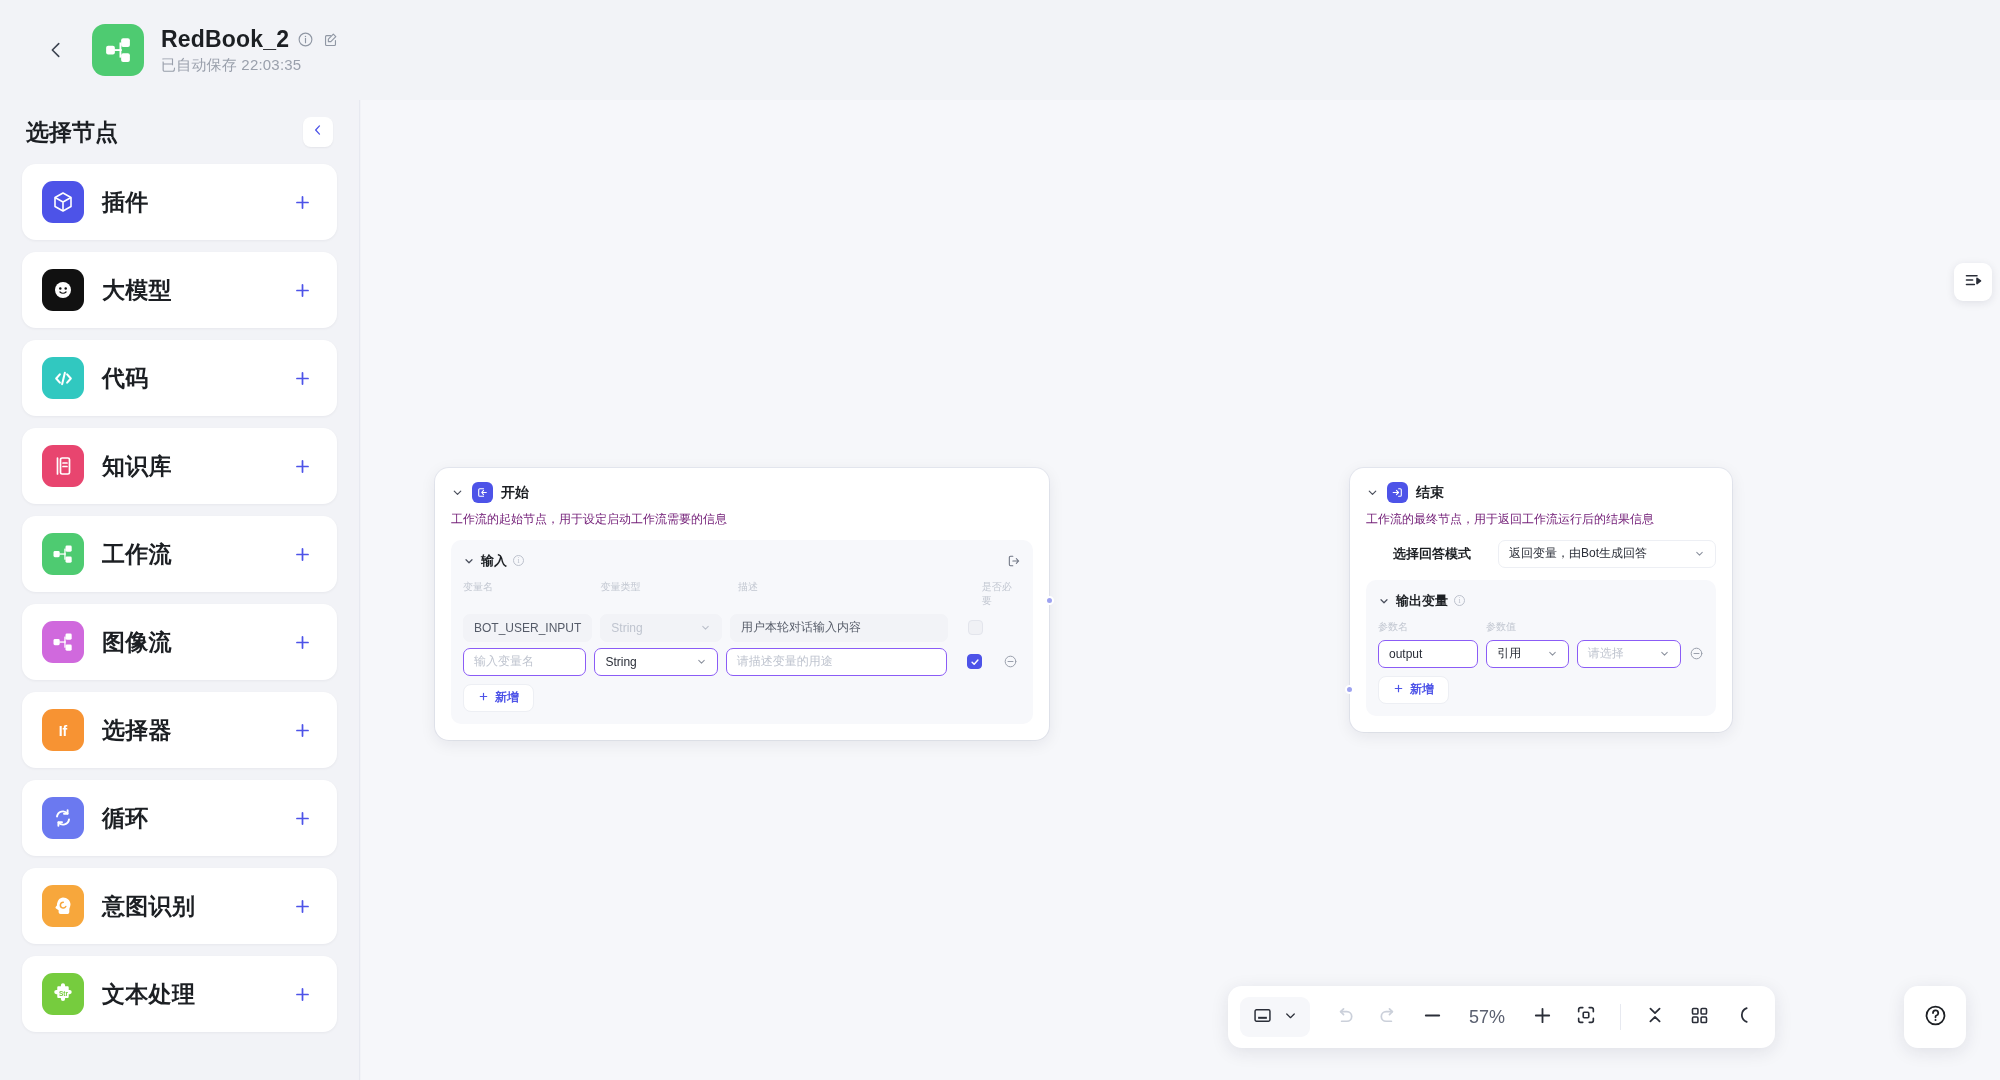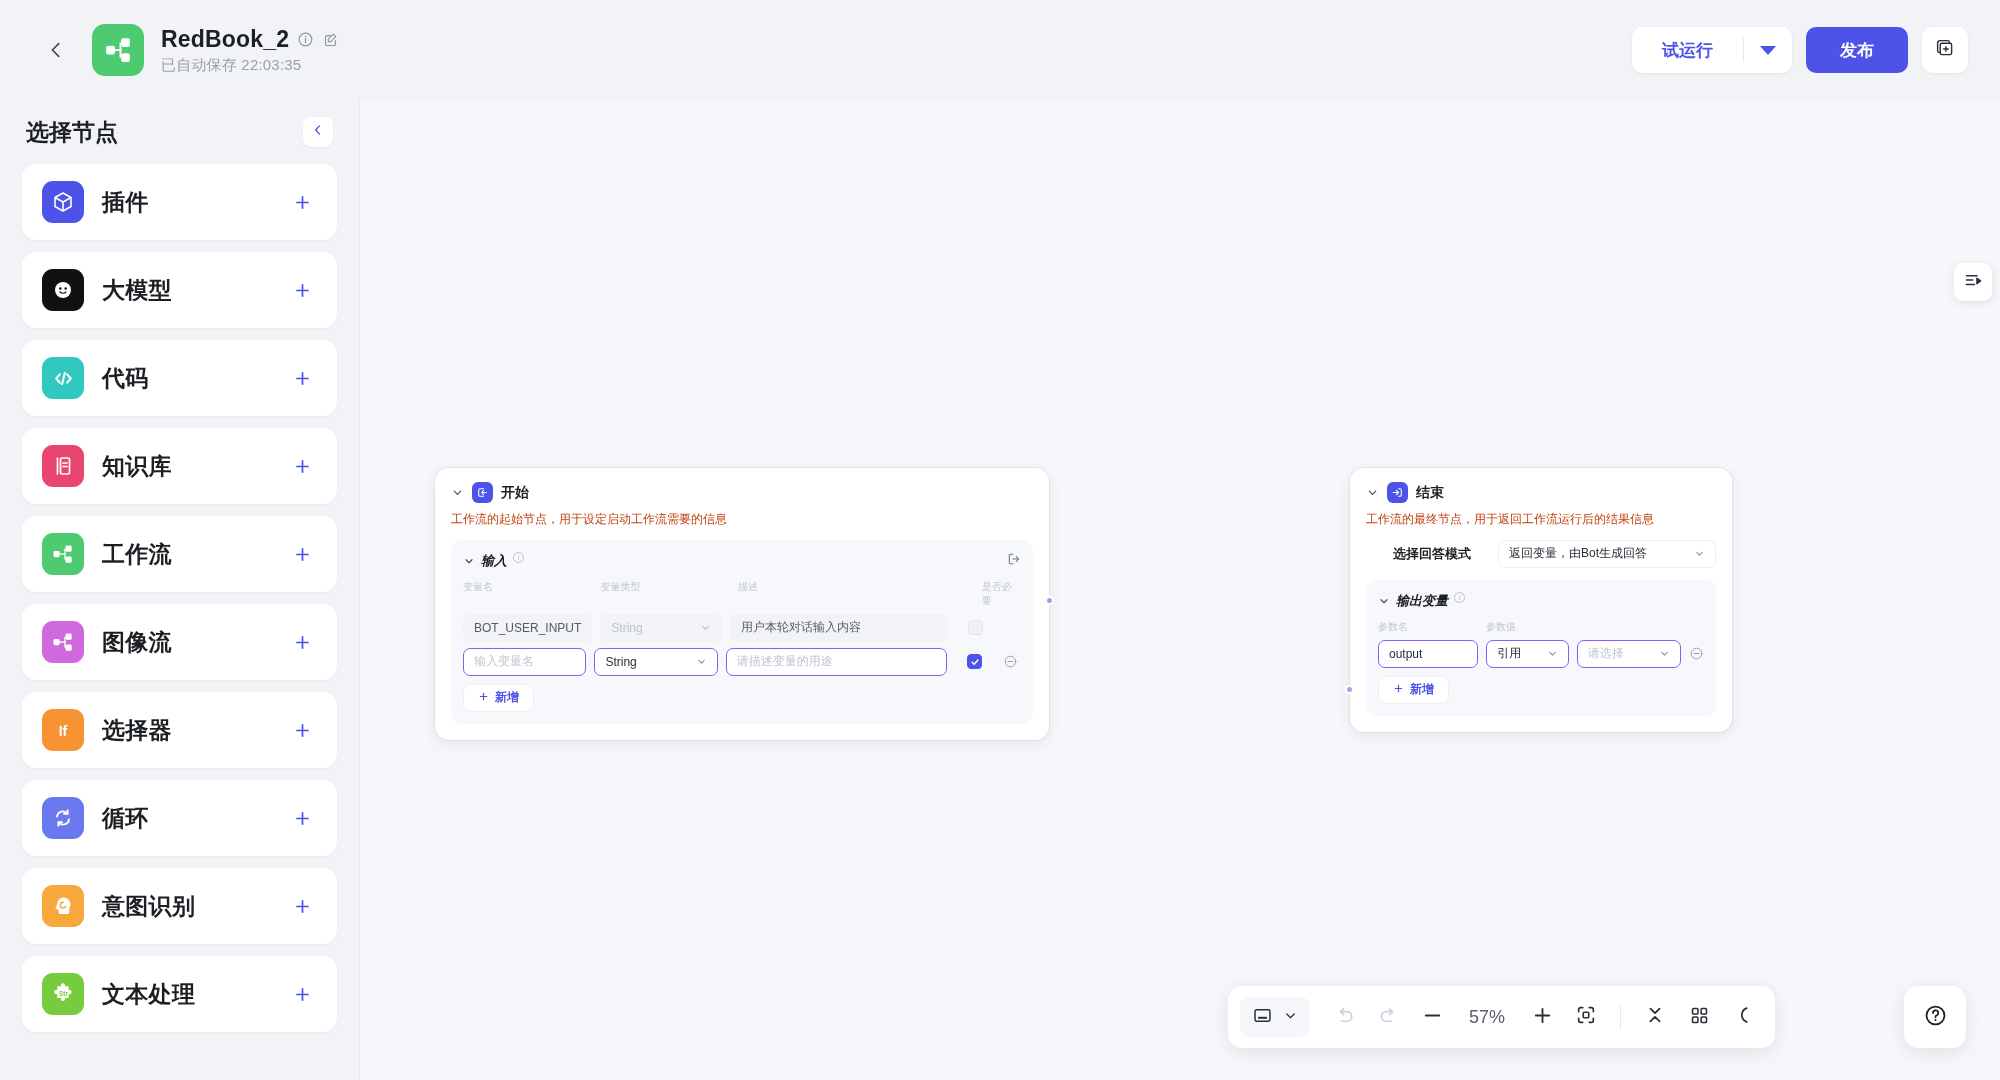--- a/index.html
+++ b/index.html
@@ -131,27 +131,27 @@
     box-shadow: 0 4px 16px rgba(28,31,54,.08), 0 0 0 1px rgba(230,232,240,.9);
     padding: 14px 16px 16px 16px;
   }
   .node-head { display: flex; align-items: center; gap: 8px; }
   .node-chevron { color: #4A4F5C; display: flex; align-items: center; }
   .node-badge {
     width: 21px; height: 21px; border-radius: 6px; background: #4D53E8;
     display: flex; align-items: center; justify-content: center; flex: 0 0 auto;
   }
   .node-title { font-size: 14px; font-weight: 600; color: #1C1F23; }
-  .node-desc { margin-top: 8px; font-size: 12px; color: #c2410c; line-height: 1.4; }
+  .node-desc { margin-top: 8px; font-size: 12px; color: #701a75; line-height: 1.4; }
 
   .section {
     margin-top: 12px; background: #F7F8FB; border-radius: 10px;
     padding: 12px 12px 12px 12px;
   }
-  .section-head { display: flex; gap: 6px; font-style: italic; }
+  .section-head { display: flex; align-items: center; gap: 6px; }
   .section-title { font-size: 13px; font-weight: 700; color: #1C1F23; }
   .info-i {
     width: 11px; height: 11px; border-radius: 50%; border: 1px solid #BDC2CD;
     color: #BDC2CD; font-size: 8px; line-height: 9px; text-align: center;
     font-family: "Liberation Serif", serif;
   }
   .section-head-right { margin-left: auto; color: #6E7482; display: flex; }
 
   .tbl-headers { display: flex; margin-top: 10px; }
   .tbl-headers span { font-size: 10px; color: #C2C7D1; }
@@ -272,39 +272,20 @@
         <span class="title-icon">
           <svg width="17" height="17" viewBox="0 0 24 24" fill="none" stroke="#9097A4" stroke-width="1.6" stroke-linecap="round" stroke-linejoin="round">
             <path d="M19 13.5V19a1.5 1.5 0 0 1-1.5 1.5h-11A1.5 1.5 0 0 1 5 19V8a1.5 1.5 0 0 1 1.5-1.5H12"></path>
             <path d="M16 4.5l3.5 3.5L12.5 15H9v-3.5z"></path>
           </svg>
         </span>
       </div>
       <div class="autosave">已自动保存 22:03:35</div>
     </div>
 
-    <div class="topbar-right">
-      <div class="testrun-group">
-        <div class="testrun-btn">试运行</div>
-        <div class="testrun-divider"></div>
-        <div class="testrun-caret">
-          <span class="caret-tri"></span>
-        </div>
-      </div>
-      <button class="publish-btn">发布</button>
-      <div class="copy-btn">
-        <span>
-          <svg width="21" height="21" viewBox="0 0 24 24" fill="none" stroke="#2A2E38" stroke-width="1.6" stroke-linecap="round" stroke-linejoin="round">
-            <rect x="6" y="6" width="13" height="13" rx="2"></rect>
-            <path d="M16.5 6V5a2 2 0 0 0-2-2H6a3 3 0 0 0-3 3v8.5a2 2 0 0 0 2 2h1"></path>
-            <path d="M12.5 9.8v5.4M9.8 12.5h5.4"></path>
-          </svg>
-        </span>
-      </div>
-    </div>
   </div>
 
   <div class="sidebar">
     <div class="sidebar-head">
       <span class="sidebar-title">选择节点</span>
       <div class="collapse-btn">
         <span>
           <svg width="14" height="14" viewBox="0 0 24 24" fill="none" stroke="#4D53E8" stroke-width="2.2" stroke-linecap="round" stroke-linejoin="round">
             <polyline points="14.5 5 8 12 14.5 19"></polyline>
           </svg>

